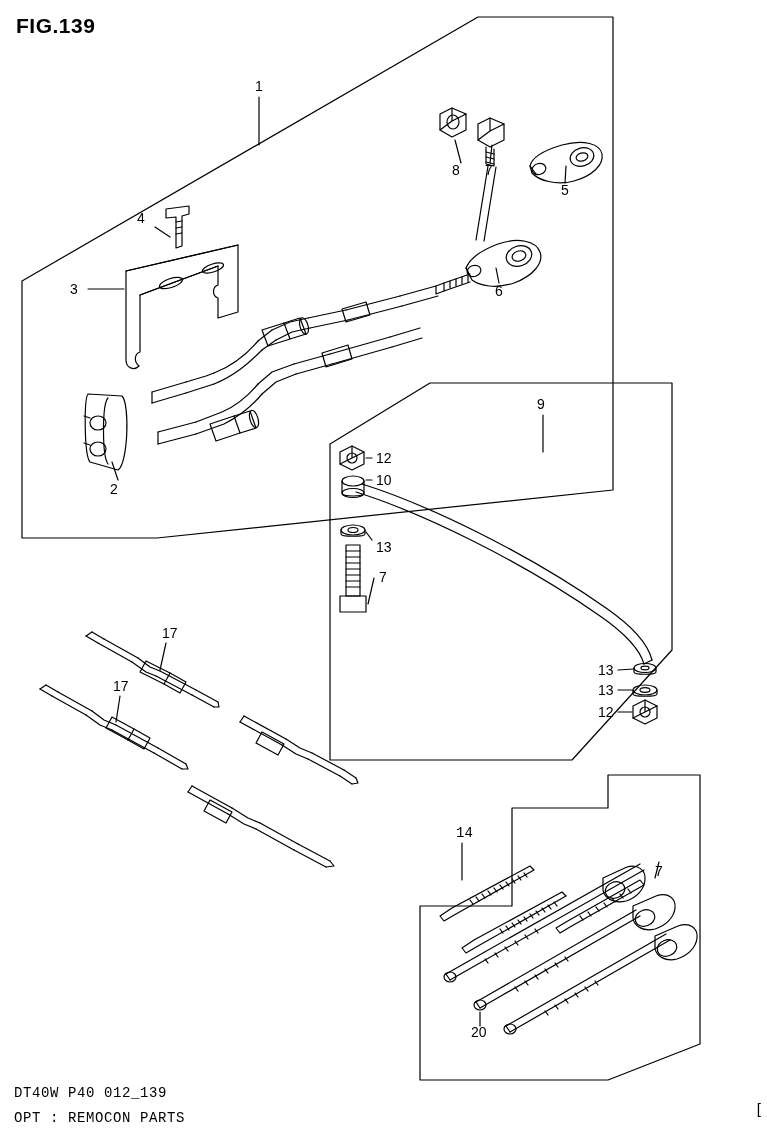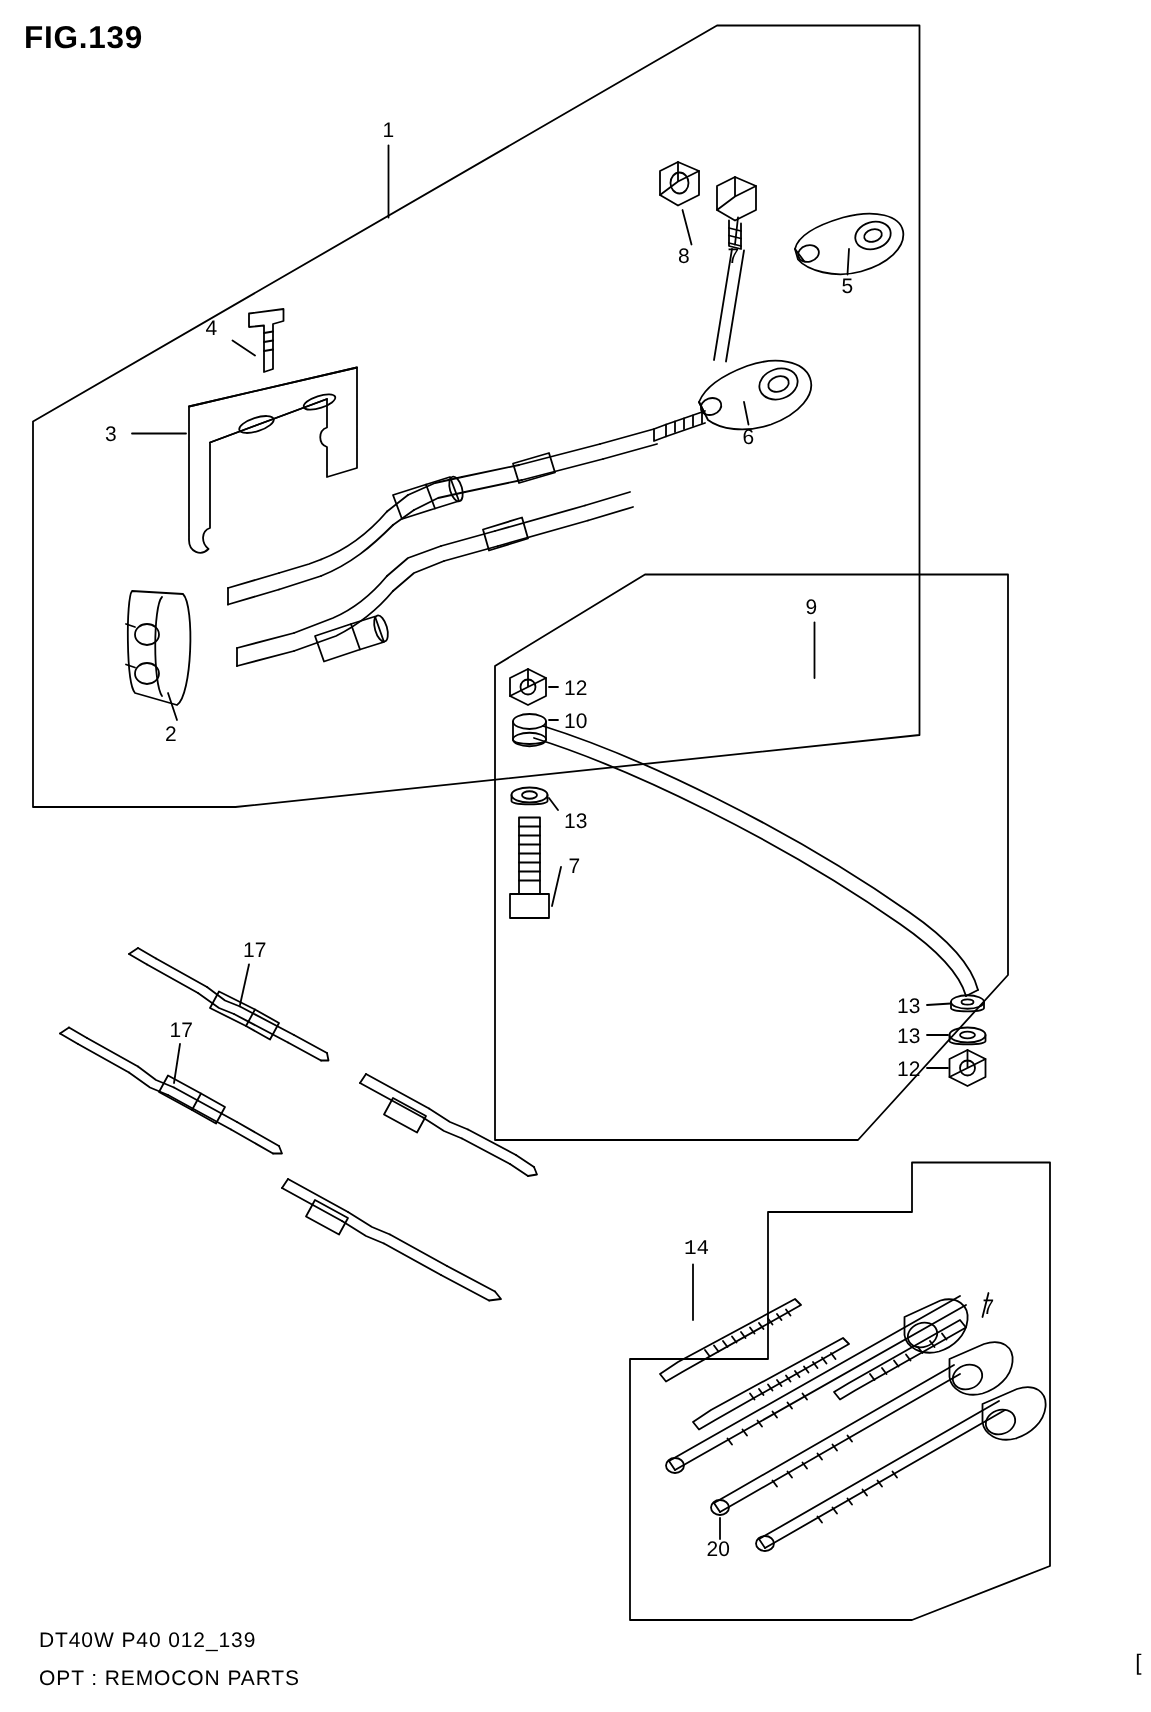--- a/index.html
+++ b/index.html
@@ -24,23 +24,24 @@
   .fig-title {
     position: absolute;
     left: 16px;
     top: 14px;
     font-size: 21px;
     font-weight: bold;
     letter-spacing: 0.5px;
   }
   .footer {
     position: absolute;
-    left: 26px;
+    left: 14px;
     font-size: 14px;
     letter-spacing: 0.6px;
+    font-family: Liberation Mono, monospace;
   }
   .footer.line1 { top: 1085px; }
   .footer.line2 { top: 1110px; }
   .corner-mark {
     position: absolute;
     right: 6px;
     top: 1100px;
     font-size: 15px;
   }
   svg.diagram {

